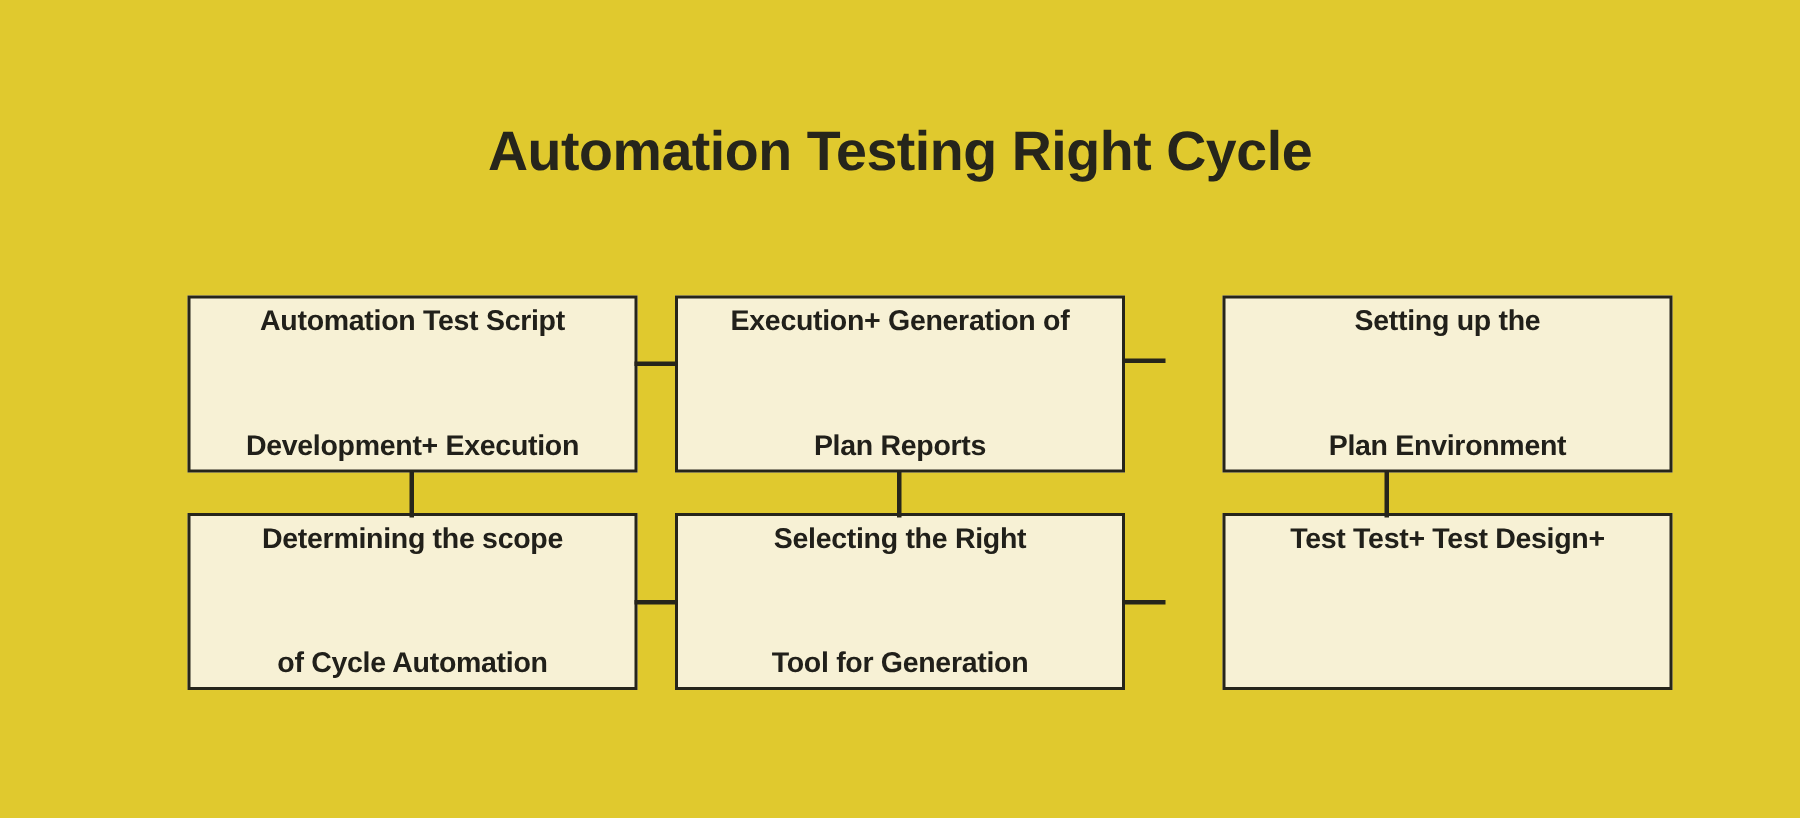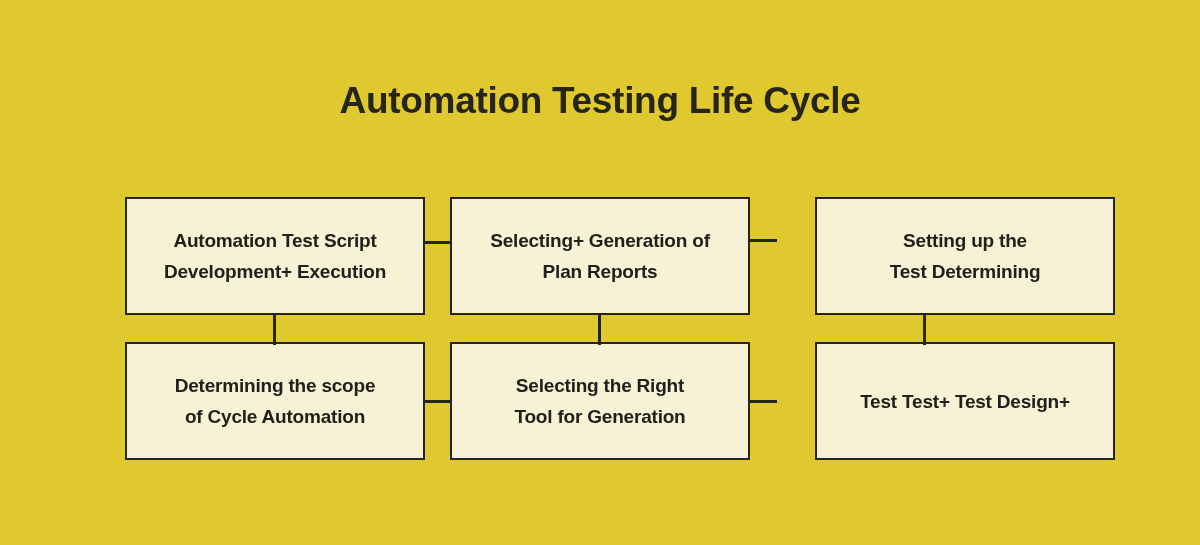--- a/index.html
+++ b/index.html
@@ -35,21 +35,21 @@
   }
   .node{
     position:absolute;
     width:300px;
     height:118px;
     background:var(--fill);
     border:2px solid var(--line);
     display:flex;
     flex-direction:column;
     align-items:center;
-    justify-content:center;
+    justify-content:space-between;
     text-align:center;
   }
   .node .nl{
     display:block;
     font-size:19px;
     font-weight:700;
     line-height:31px;
     letter-spacing:-0.2px;
     color:var(--text);
     white-space:nowrap;
@@ -71,33 +71,33 @@
   .h56{left:748px;top:400px;}
   .v14{left:273px;top:314px;}
   .v25{left:598px;top:314px;}
   .v36{left:923px;top:314px;}
 </style>
 </head>
 <body>
 
 <div class="stage">
 
-  <h1 class="title">Automation Testing Life Cycle</h1>
+  <h1 class="title">Automation Testing Right Cycle</h1>
 
   <div class="node r1 c1">
     <span class="nl">Automation Test Script</span>
     <span class="nl">Development+ Execution</span>
   </div>
   <div class="node r1 c2">
-    <span class="nl">Selecting+ Generation of</span>
+    <span class="nl">Execution+ Generation of</span>
     <span class="nl">Plan Reports</span>
   </div>
   <div class="node r1 c3">
     <span class="nl">Setting up the</span>
-    <span class="nl">Test Determining</span>
+    <span class="nl">Plan Environment</span>
   </div>
 
   <div class="node r2 c1">
     <span class="nl">Determining the scope</span>
     <span class="nl">of Cycle Automation</span>
   </div>
   <div class="node r2 c2">
     <span class="nl">Selecting the Right</span>
     <span class="nl">Tool for Generation</span>
   </div>

